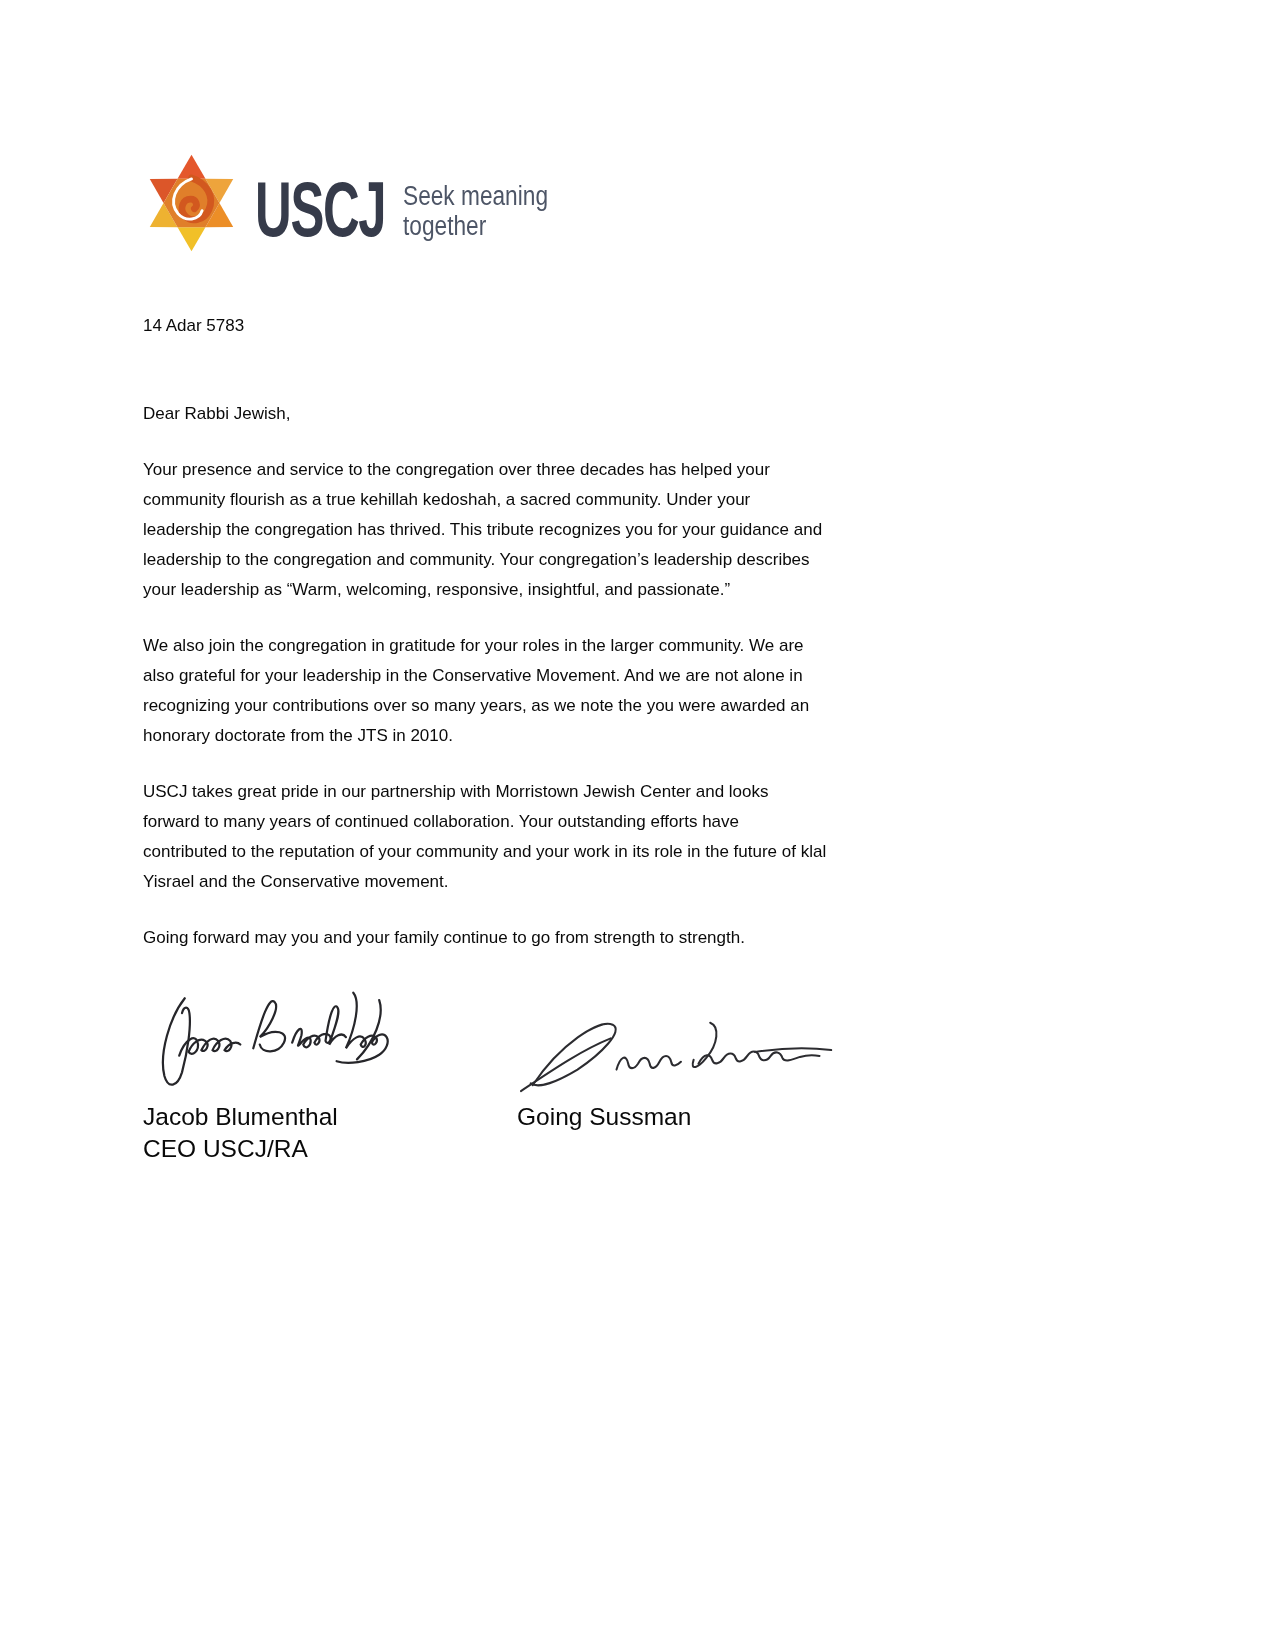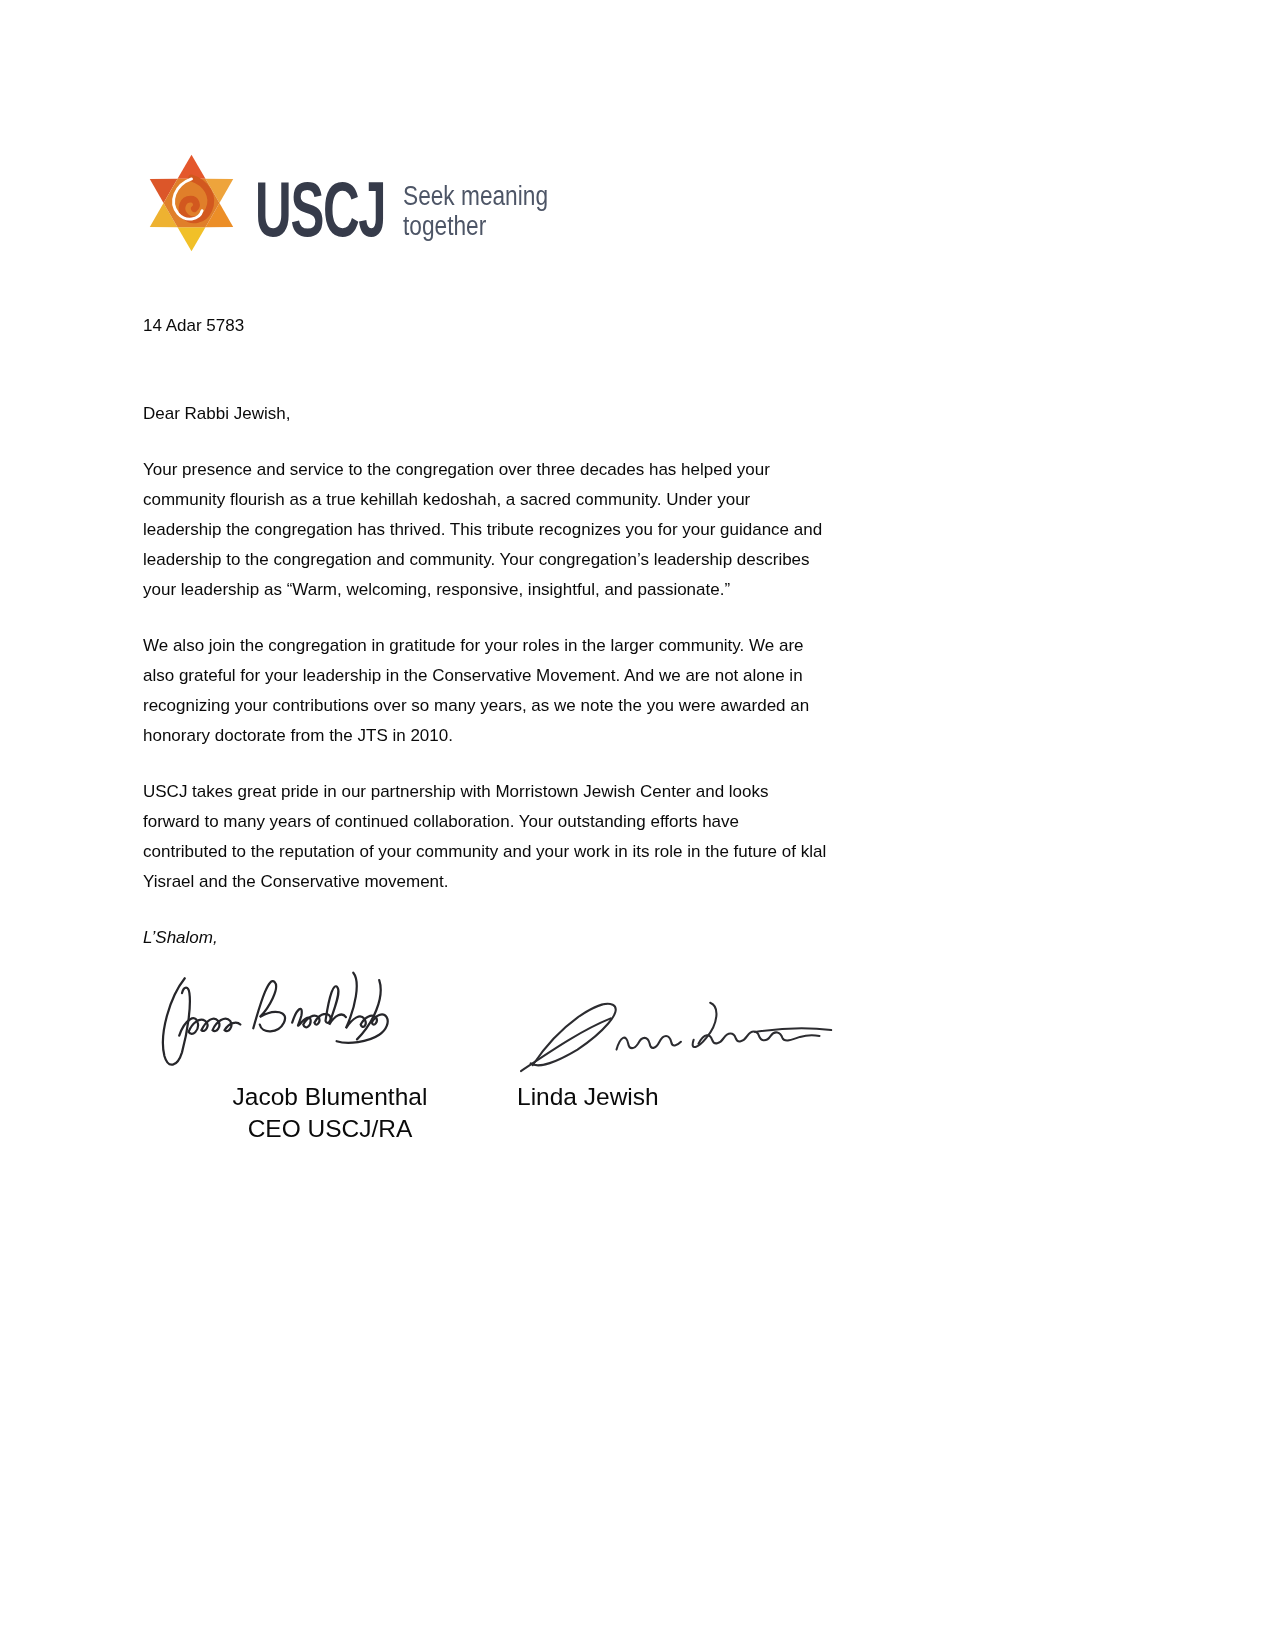--- a/index.html
+++ b/index.html
@@ -64,21 +64,21 @@
   .sig-row {
     display: flex;
     align-items: flex-end;
     height: 118px;
   }
   .sig-col-left { width: 374px; flex: 0 0 auto; }
   .sig-jacob { margin-left: 14px; display: block; }
   .sig-linda { display: block; margin-bottom: 2px; }
 
   .names-row { display: flex; margin-top: 4px; }
-  .name-col-left { width: 374px; flex: 0 0 auto; text-align: center; }
+  .name-col-left { width: 374px; flex: 0 0 auto; }
   .sig-name, .sig-title {
     font-size: 24.5px;
     line-height: 32px;
   }
 </style>
 </head>
 <body>
 
 <div class="page">
   <div class="content">
@@ -111,22 +111,22 @@
 leadership to the congregation and community. Your congregation’s leadership describes
 your leadership as “Warm, welcoming, responsive, insightful, and passionate.”</p>
     <p class="para">We also join the congregation in gratitude for your roles in the larger community. We are
 also grateful for your leadership in the Conservative Movement. And we are not alone in
 recognizing your contributions over so many years, as we note the you were awarded an
 honorary doctorate from the JTS in 2010.</p>
     <p class="para">USCJ takes great pride in our partnership with Morristown Jewish Center and looks
 forward to many years of continued collaboration. Your outstanding efforts have
 contributed to the reputation of your community and your work in its role in the future of klal
 Yisrael and the Conservative movement.</p>
+    <p class="para">Going forward may you and your family continue to go from strength to strength.</p>
 
-    <div class="line closing">L’Shalom,</div>
 
     <div class="sig-row">
       <div class="sig-col-left">
         <svg class="sig-jacob" width="250" height="116" viewBox="0 0 270 120" aria-hidden="true">
           <g fill="none" stroke="#26262a" stroke-width="2.4" stroke-linecap="round">
             <path d="M30,16 C14,36 2,76 8,100 C12,114 22,112 27,96 C33,74 37,46 35,32 C34,24 29,24 27,32"></path>
             <path d="M24,78 C30,60 42,54 44,64 C46,72 38,80 34,74 C38,64 46,58 52,62 C58,66 52,76 48,72 C53,62 61,56 66,62 C70,68 64,76 60,72 C64,62 74,56 79,62 C83,68 77,76 73,72 C78,64 86,62 90,66"></path>
             <path d="M104,70 C113,38 121,14 127,20 C133,26 121,48 111,58 C127,48 143,52 137,64 C131,76 113,76 111,66"></path>
             <path d="M146,64 C151,48 158,44 156,56 C154,64 150,70 154,66 C160,58 166,56 166,62 C166,68 160,72 158,66 C162,58 170,54 174,58 C178,62 172,70 170,64 C174,56 182,52 186,56 C190,60 184,68 182,62 C186,34 191,20 195,26 C199,32 190,52 186,66 C192,56 200,52 204,58"></path>
             <path d="M212,10 C220,20 214,48 204,70 C212,58 220,54 224,60 C228,66 222,72 220,66 C224,58 232,54 236,58 C240,62 234,70 232,64 C236,56 244,52 248,58 C251,63 248,72 240,77 C228,85 206,88 194,84"></path>
@@ -147,18 +147,18 @@
         </svg>
       </div>
     </div>
 
     <div class="names-row">
       <div class="name-col-left">
         <div class="sig-name">Jacob Blumenthal</div>
         <div class="sig-title">CEO USCJ/RA</div>
       </div>
       <div>
-        <div class="sig-name">Linda Jewish</div>
+        <div class="sig-name">Going Sussman</div>
       </div>
     </div>
 
   </div>
 </div>
 
 </body></html>

